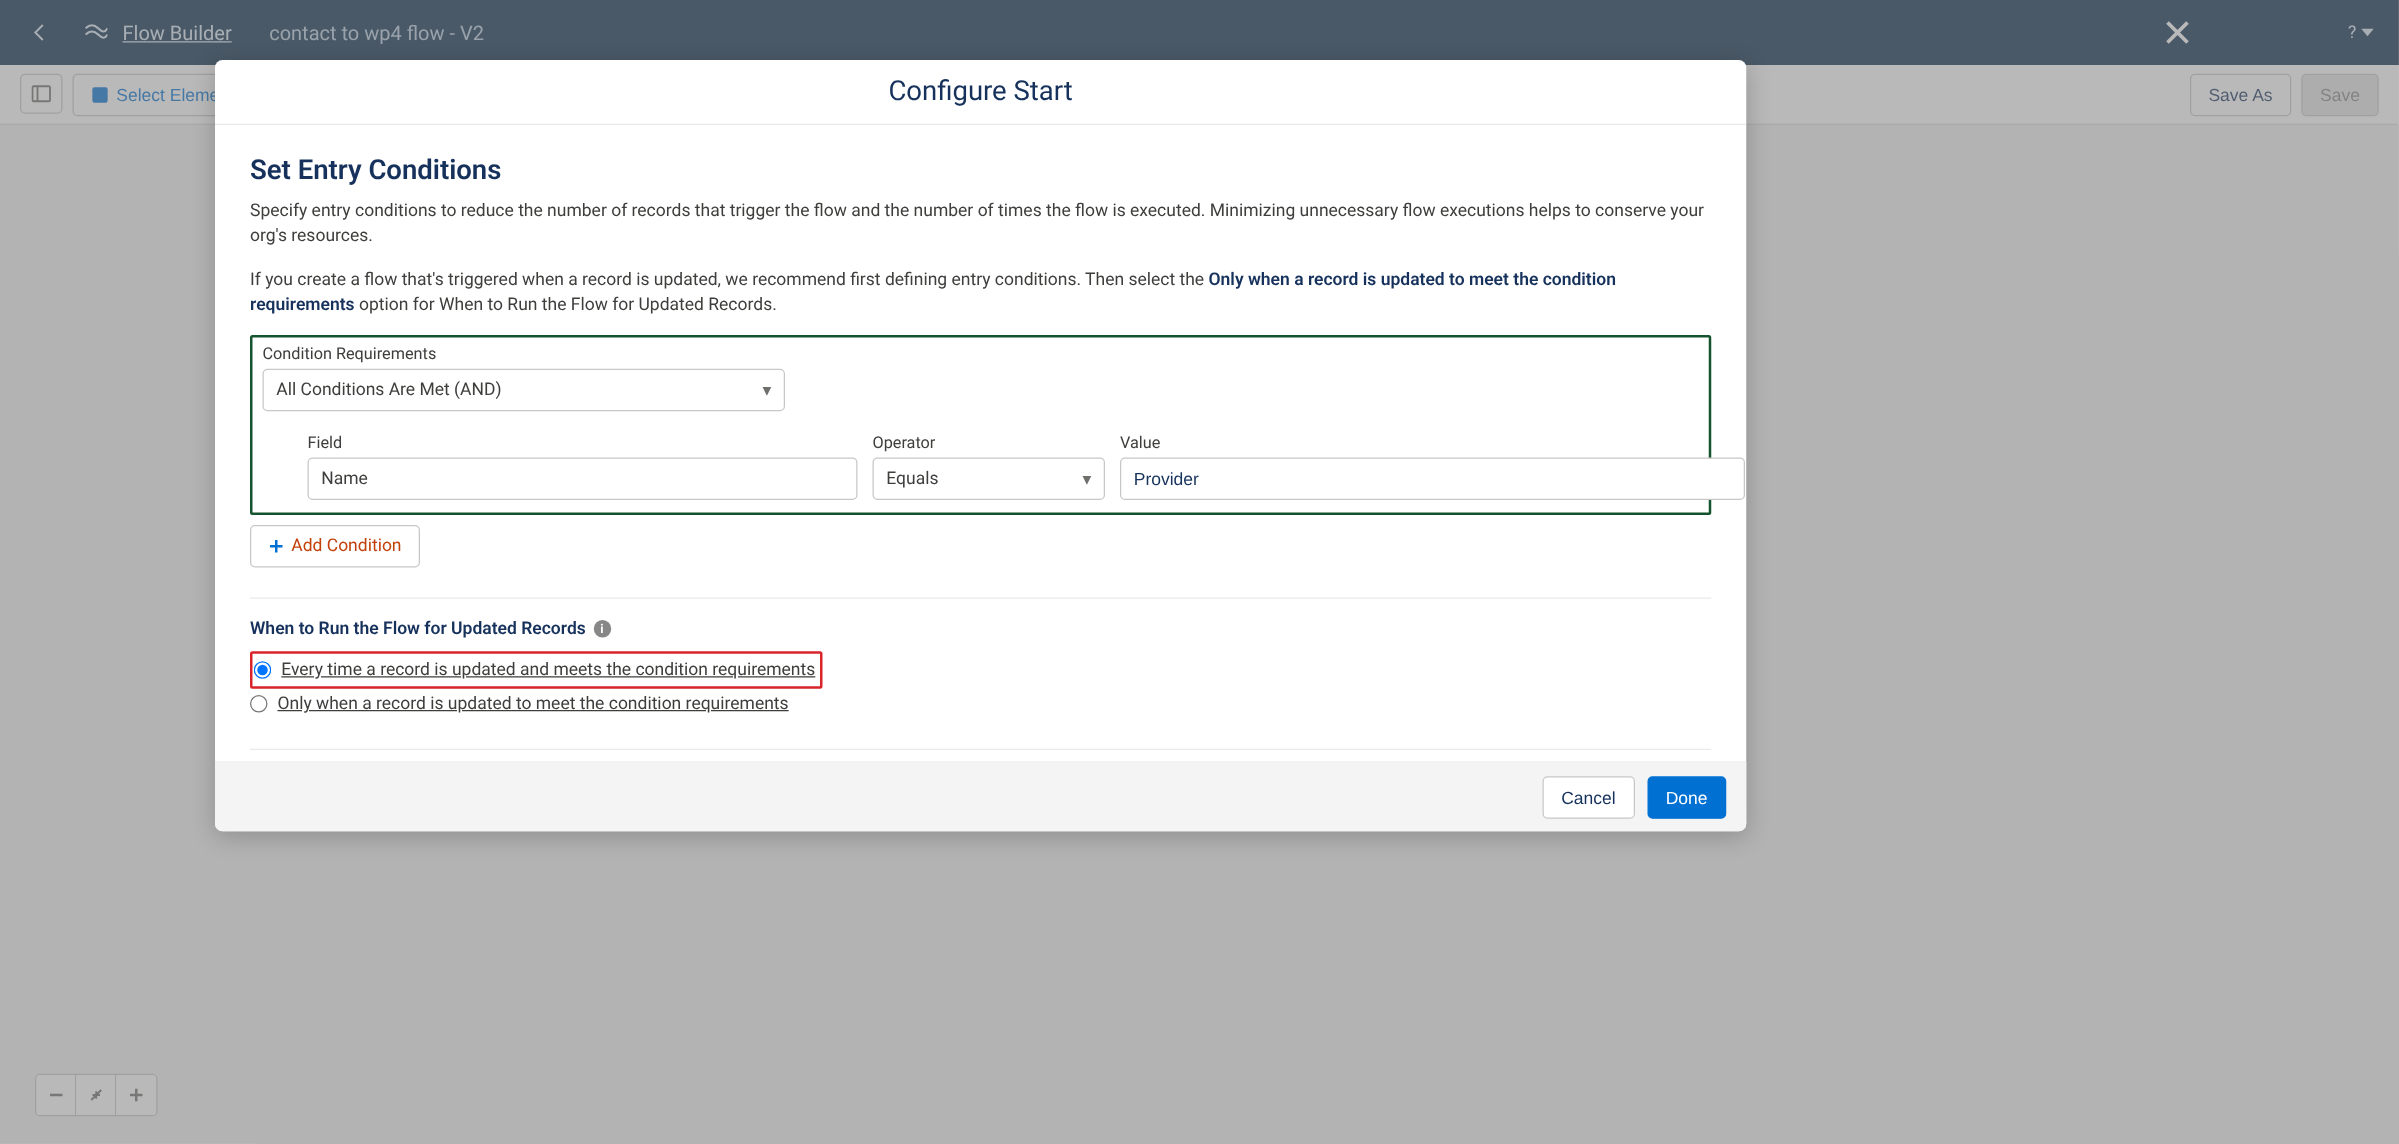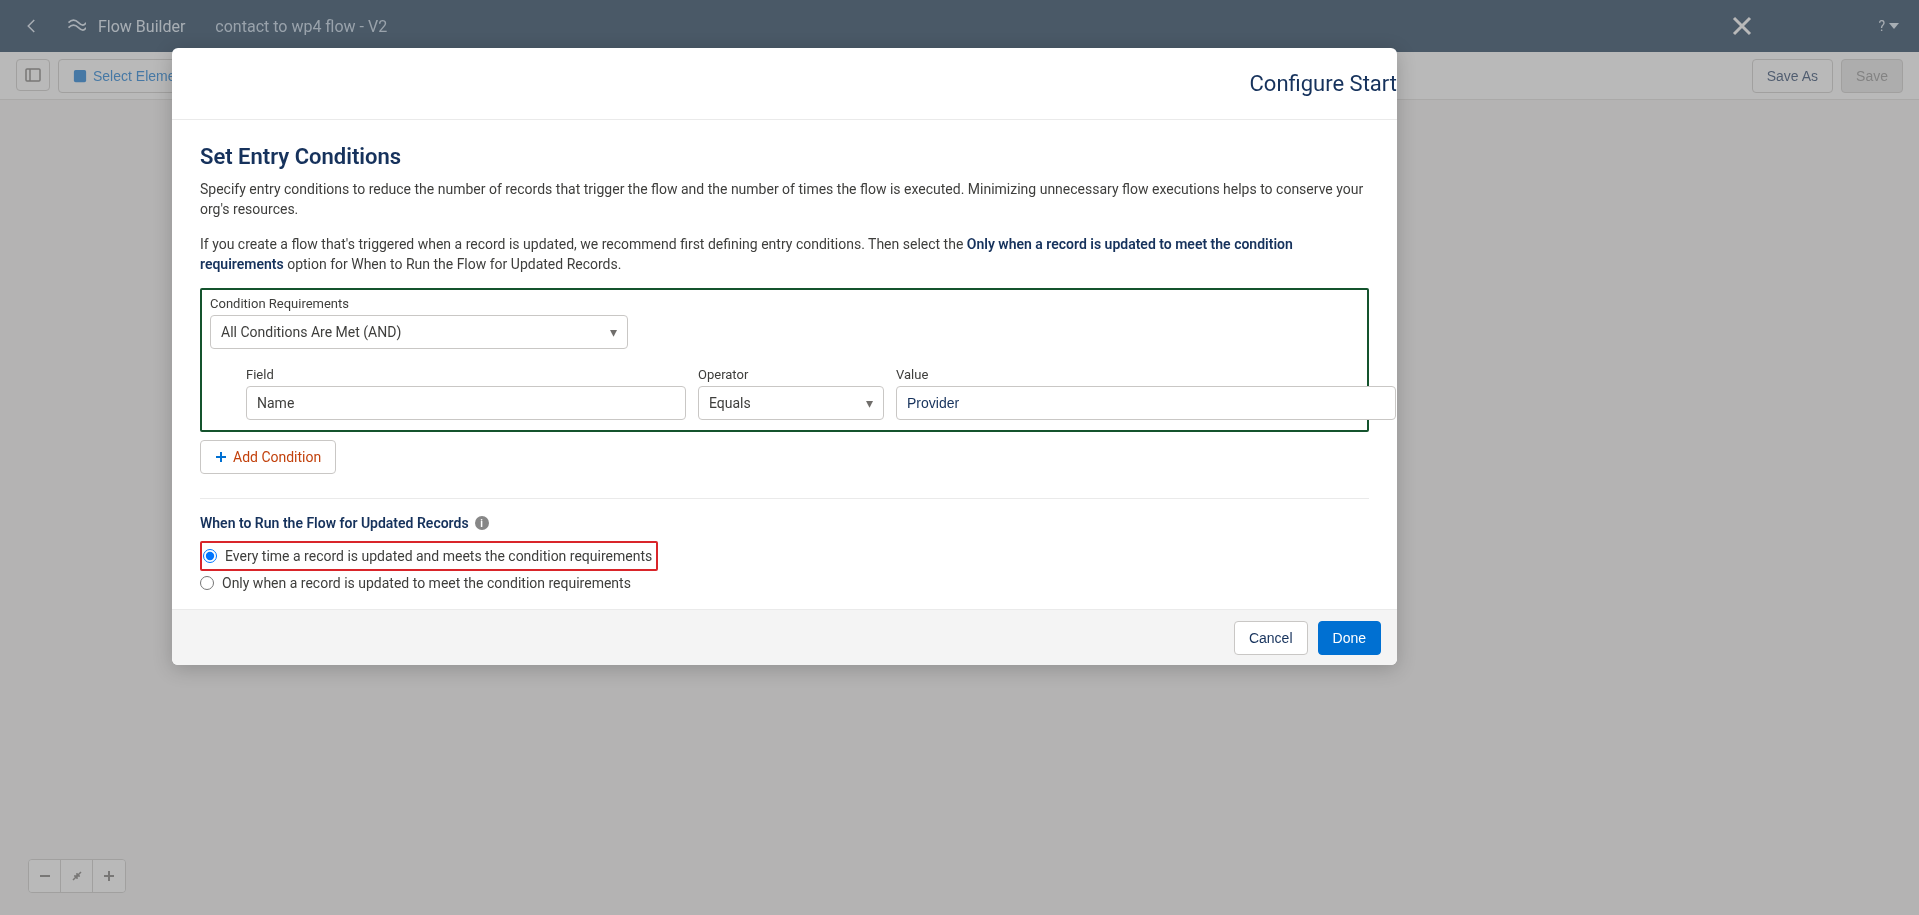--- a/index.html
+++ b/index.html
@@ -2,21 +2,21 @@
 <html><head>
 <meta charset="utf-8">
 <style>
 * { box-sizing: border-box; margin: 0; padding: 0; }
 body { font-family: -apple-system, BlinkMacSystemFont, "Segoe UI", Roboto, Helvetica, Arial, sans-serif; font-size: 14px; color: #16325c; background: #a8a8a8; overflow: hidden; width: 1919px; height: 915px; position: relative; }
 
 
 .app-header { height: 52px; background: #0a2a4a; display: flex; align-items: center; padding: 0 20px; color: #d8e6f3; }
 .app-header .back { width: 24px; height: 24px; display: flex; align-items: center; justify-content: center; cursor: pointer; margin-right: 20px; }
 .app-header .app-icon { width: 24px; height: 24px; margin-right: 10px; display: flex; align-items: center; justify-content: center; }
-.app-header .app-name { font-size: 16px; margin-right: 30px; }
+.app-header .app-name { font-size: 16px; margin-right: 30px; text-decoration: underline; }
 .app-header .flow-name { font-size: 16px; color: #b8cde0; }
 .app-header .close { margin-left: auto; width: 32px; height: 32px; display: flex; align-items: center; justify-content: center; cursor: pointer; }
 .app-header .help { margin-left: 120px; display: flex; align-items: center; gap: 4px; cursor: pointer; }
 
 
 .toolbar { height: 48px; background: #fff; border-bottom: 1px solid #dddbda; display: flex; align-items: center; padding: 0 16px; gap: 8px; }
 .toolbar .left { display: flex; gap: 8px; }
 .toolbar .right { margin-left: auto; display: flex; gap: 8px; align-items: flex-end; }
 .btn { border: 1px solid #c9c7c5; border-radius: 4px; padding: 8px 14px; background: #fff; font-size: 14px; cursor: pointer; color: #16325c; }
 .btn.icon-only { width: 34px; padding: 0; height: 32px; display: flex; align-items: center; justify-content: center; }
@@ -30,21 +30,21 @@
 
 .zoom { position: absolute; bottom: 22px; left: 28px; display: flex; border: 1px solid #c9c7c5; border-radius: 4px; overflow: hidden; }
 .zoom .zbtn { width: 32px; height: 32px; background: #fff; border-right: 1px solid #c9c7c5; display: flex; align-items: center; justify-content: center; cursor: pointer; }
 .zoom .zbtn:last-child { border-right: none; }
 
 
 .overlay { position: absolute; top: 0; left: 0; right: 0; bottom: 0; background: rgba(128,128,128,0.55); }
 
 
 .modal { position: absolute; top: 48px; left: 172px; width: 1225px; height: 617px; background: #fff; border-radius: 6px; display: flex; flex-direction: column; box-shadow: 0 4px 20px rgba(0,0,0,0.2); }
-.modal-header { height: 72px; border-bottom: 1px solid #eaeaea; display: flex; align-items: center; justify-content: flex-end; }
+.modal-header { height: 52px; border-bottom: 1px solid #eaeaea; display: flex; align-items: center; justify-content: center; }
 .modal-header h1 { font-size: 22px; font-weight: 400; color: #16325c; }
 .modal-body { flex: 1; overflow: auto; padding: 24px 28px; font-size: 14px; color: #3e3e3c; }
 .modal-body h2 { font-size: 22px; font-weight: 600; color: #16325c; margin-bottom: 10px; }
 .modal-body p { line-height: 1.45; margin-bottom: 6px; }
 .modal-body b { font-weight: 600; color: #16325c; }
 
 .highlight-red { border: 2px solid #14532d; border-radius: 2px; padding: 6px 8px 10px 8px; margin-top: 14px; }
 .field-label { font-size: 13px; color: #3e3e3c; margin-bottom: 4px; display: block; }
 .select-box { border: 1px solid #c9c7c5; border-radius: 4px; height: 34px; width: 418px; display: flex; align-items: center; padding: 0 10px; justify-content: space-between; cursor: pointer; background: #fff; }
 .select-box.small { width: 186px; }
@@ -58,21 +58,21 @@
 .text-input { border: 1px solid #c9c7c5; border-radius: 4px; height: 34px; padding: 0 10px; font-size: 14px; color: #16325c; background: #fff; }
 .del-btn { width: 34px; height: 34px; border: 1px solid #c9c7c5; border-radius: 4px; display: flex; align-items: center; justify-content: center; cursor: pointer; margin-left: 6px; }
 
 .add-cond { margin-top: 8px; display: inline-flex; align-items: center; gap: 6px; border: 1px solid #c9c7c5; border-radius: 4px; padding: 8px 14px; color: #c2410c; cursor: pointer; }
 
 hr.sep { border: none; border-top: 1px solid #eaeaea; margin: 24px 0 16px 0; }
 
 .section-title { font-weight: 600; color: #16325c; font-size: 14px; display: flex; align-items: center; gap: 6px; margin-bottom: 10px; }
 .info-icon { width: 14px; height: 14px; border-radius: 50%; background: #878787; color: #fff; font-size: 10px; display: inline-flex; align-items: center; justify-content: center; font-weight: bold; }
 
-.radio-row { display: flex; align-items: center; gap: 8px; padding: 4px 0; }
+.radio-row { display: flex; align-items: center; gap: 8px; padding: 4px 0; text-decoration: underline; }
 .radio-row input { width: 14px; height: 14px; }
 .radio-highlight { border: 2px solid #d9252a; display: inline-flex; padding: 1px 4px 1px 1px; border-radius: 2px; }
 
 .modal-footer { height: 56px; border-top: 1px solid #eaeaea; background: #f4f4f4; display: flex; align-items: center; justify-content: flex-end; gap: 10px; padding: 0 16px; border-radius: 0 0 6px 6px;}
 </style>
 </head>
 <body>
 
 <div class="app-header">
   <div class="back">

